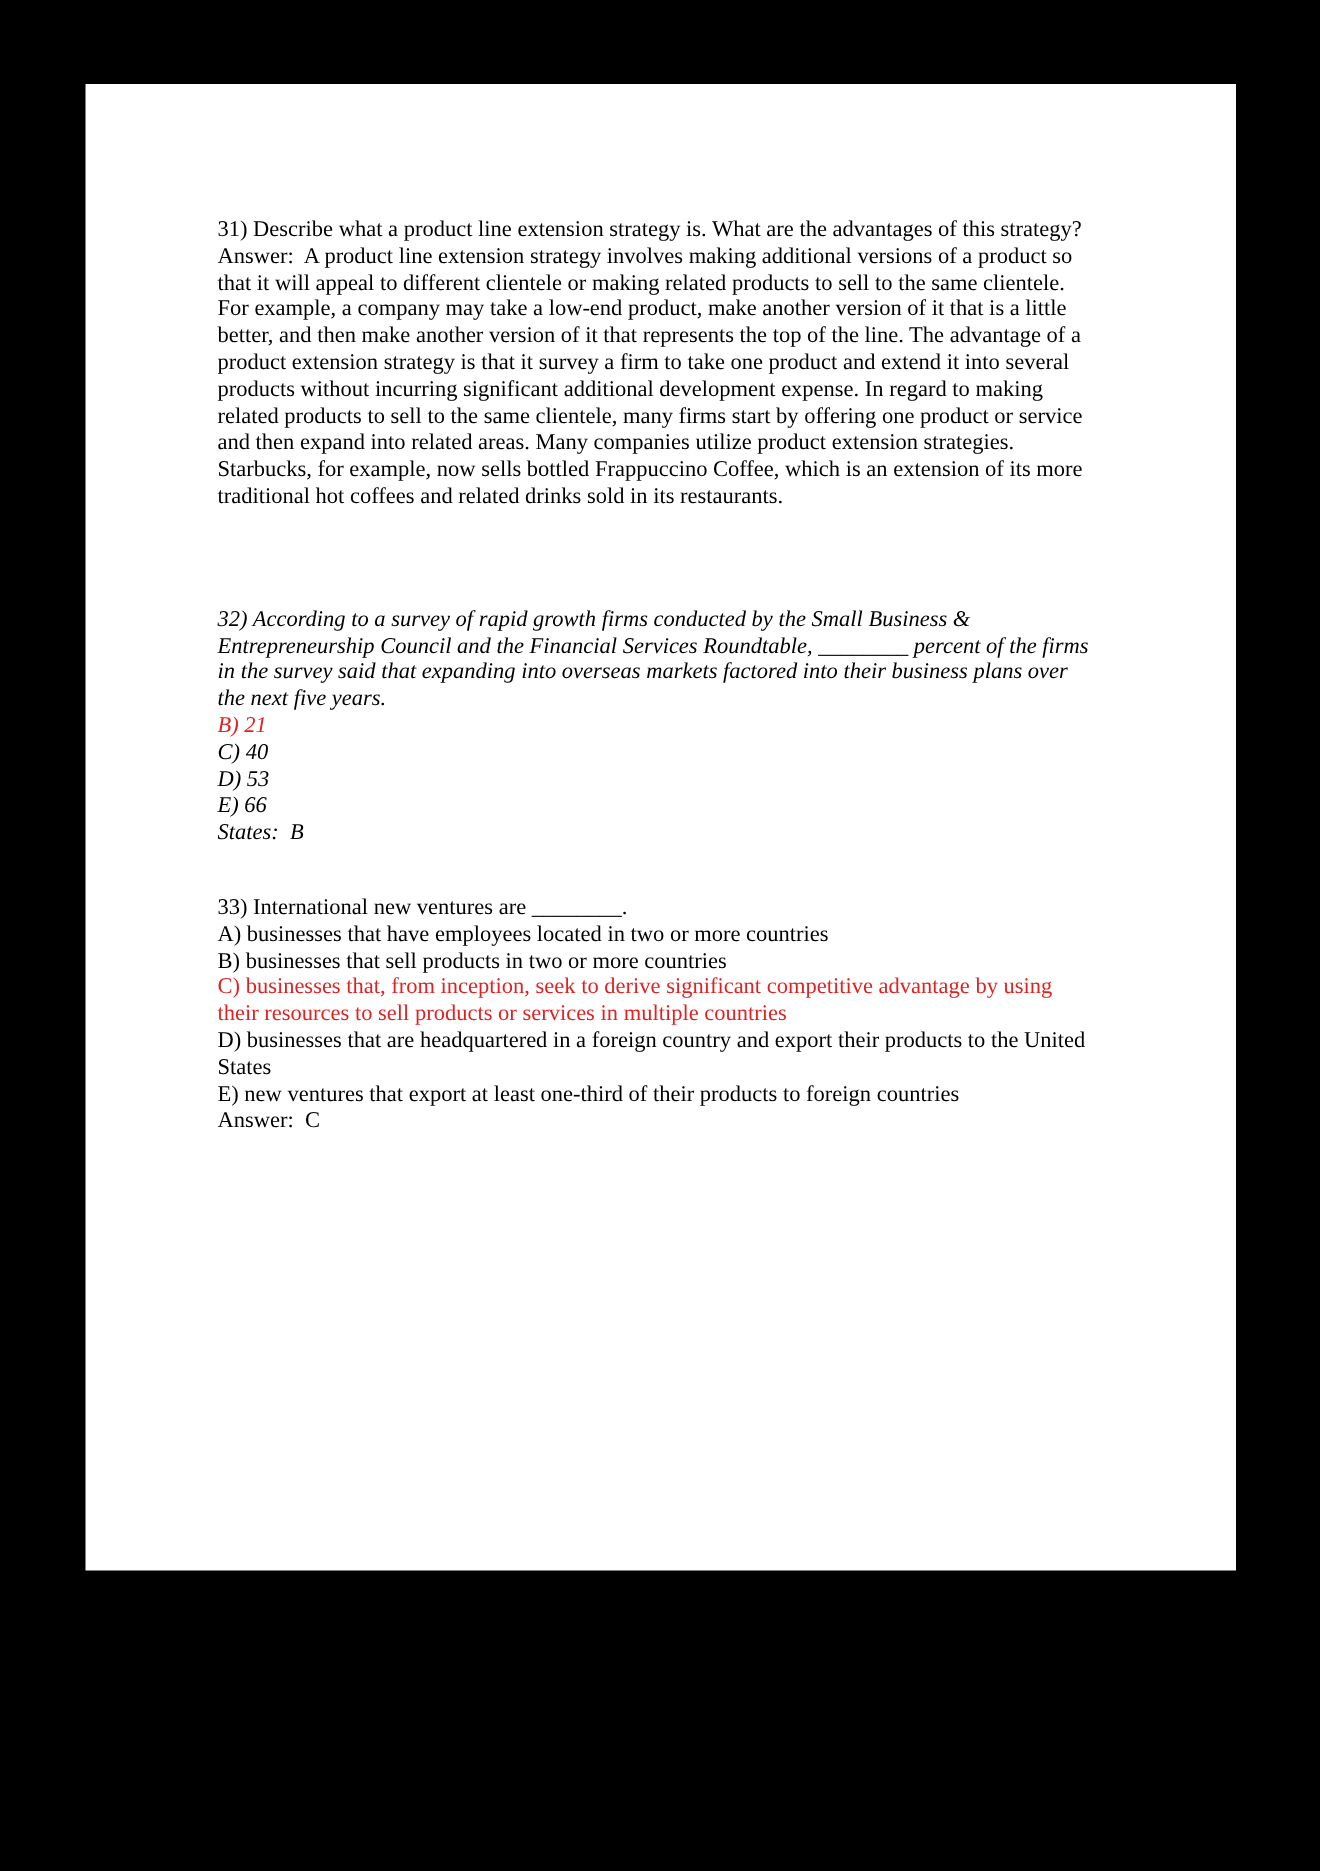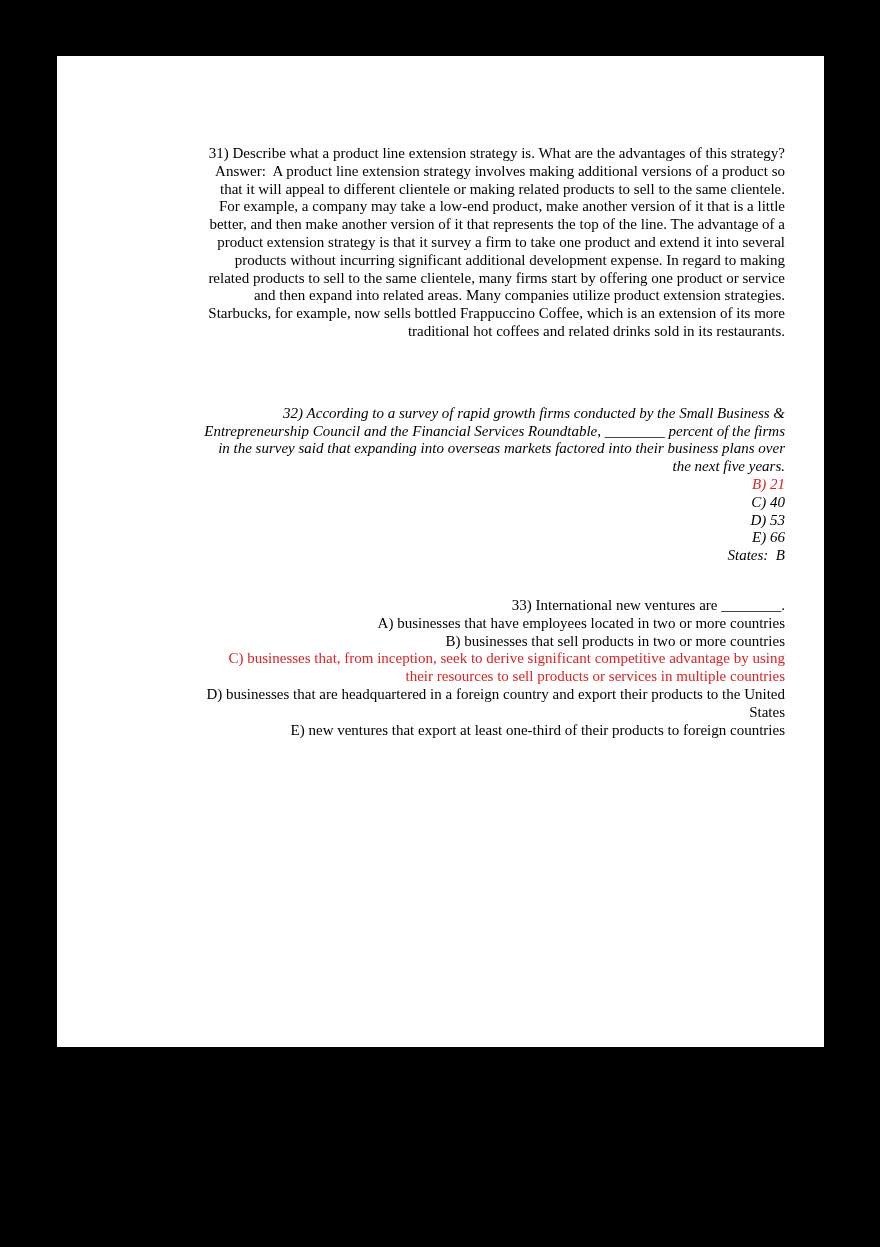--- a/index.html
+++ b/index.html
@@ -20,21 +20,20 @@
     width: 767px; height: 991px;
     background: #ffffff;
   }
   .content {
     position: absolute;
     left: 88px; top: 89px;
     width: 640px;
     color: #000000;
     font-size: 15px;
     line-height: 17.8px;
-    text-align: right;
   }
   .line {
     white-space: pre;
     height: 17.8px;
   }
   .red { color: #e02222; }
   .question-block { margin: 0; }
   .gap-q32 { margin-top: 64px; font-style: italic; }
   .gap-q33 { margin-top: 32px; }
 </style>
@@ -73,17 +72,18 @@
 
       <div class="question-block gap-q33">
         <div class="line">33) International new ventures are ________.</div>
         <div class="line">A) businesses that have employees located in two or more countries</div>
         <div class="line">B) businesses that sell products in two or more countries</div>
         <div class="line red">C) businesses that, from inception, seek to derive significant competitive advantage by using</div>
         <div class="line red">their resources to sell products or services in multiple countries</div>
         <div class="line">D) businesses that are headquartered in a foreign country and export their products to the United</div>
         <div class="line">States</div>
         <div class="line">E) new ventures that export at least one-third of their products to foreign countries</div>
+        <div class="line">Answer:  C</div>
       </div>
 
     </div>
   </div>
 </div>
 
 </body></html>

